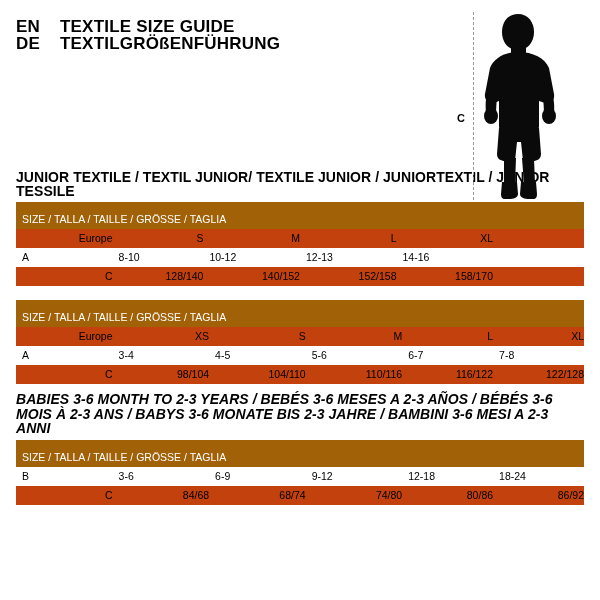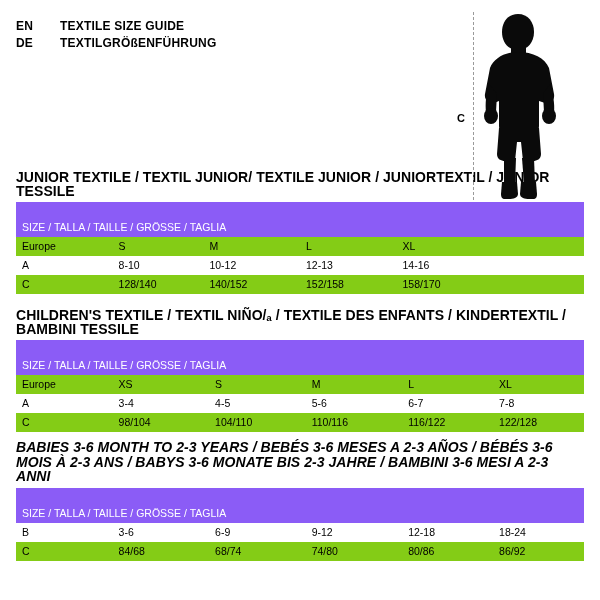--- a/index.html
+++ b/index.html
@@ -23,21 +23,21 @@
     padding: 16px 16px 0 16px;
   }
 
   
   .lang-block {
     margin-top: 2px;
   }
   .lang-row {
     display: flex;
     align-items: baseline;
-    font-size: 12px;
+    font-size: 17px;
     font-weight: bold;
     letter-spacing: 0.2px;
     line-height: 17px;
   }
   .lang-code {
     width: 44px;
     flex: 0 0 44px;
   }
   .lang-text {
     flex: 1 1 auto;
@@ -93,29 +93,30 @@
     border-collapse: collapse;
     font-size: 10.5px;
     table-layout: fixed;
   }
   table.size-table td {
     padding: 3px 0 3px 6px;
     vertical-align: middle;
     line-height: 13px;
   }
   tr.head-row td {
-    background: #8b5cf6;
+    background: #a16207;
     color: #ffffff;
     font-weight: normal;
     font-size: 10.5px;
-    padding-top: 19px;
+    padding-top: 11px;
     padding-bottom: 3px;
   }
   tr.shaded td {
-    background: #84cc16;
+    background: #c2410c;
+    text-align: right;
   }
   tr.plain td {
     background: #ffffff;
   }
   .spacer-12 { height: 12px; }
   .spacer-14 { height: 14px; }
   .spacer-8 { height: 8px; }
 
   
   .legend {
@@ -218,21 +219,20 @@
           <td>158/170</td>
           <td></td>
         </tr>
       </tbody>
     </table>
   </div>
 
   <div class="spacer-14"></div>
 
   <div class="section">
-    <div class="section-title">CHILDREN'S TEXTILE / TEXTIL NIÑO/ₐ / TEXTILE DES ENFANTS / KINDERTEXTIL / BAMBINI TESSILE</div>
     <table class="size-table">
       <colgroup>
         <col style="width:17%">
           <col style="width:17%">
           <col style="width:17%">
           <col style="width:17%">
           <col style="width:16%">
           <col style="width:16%">
       </colgroup>
       <tbody>

